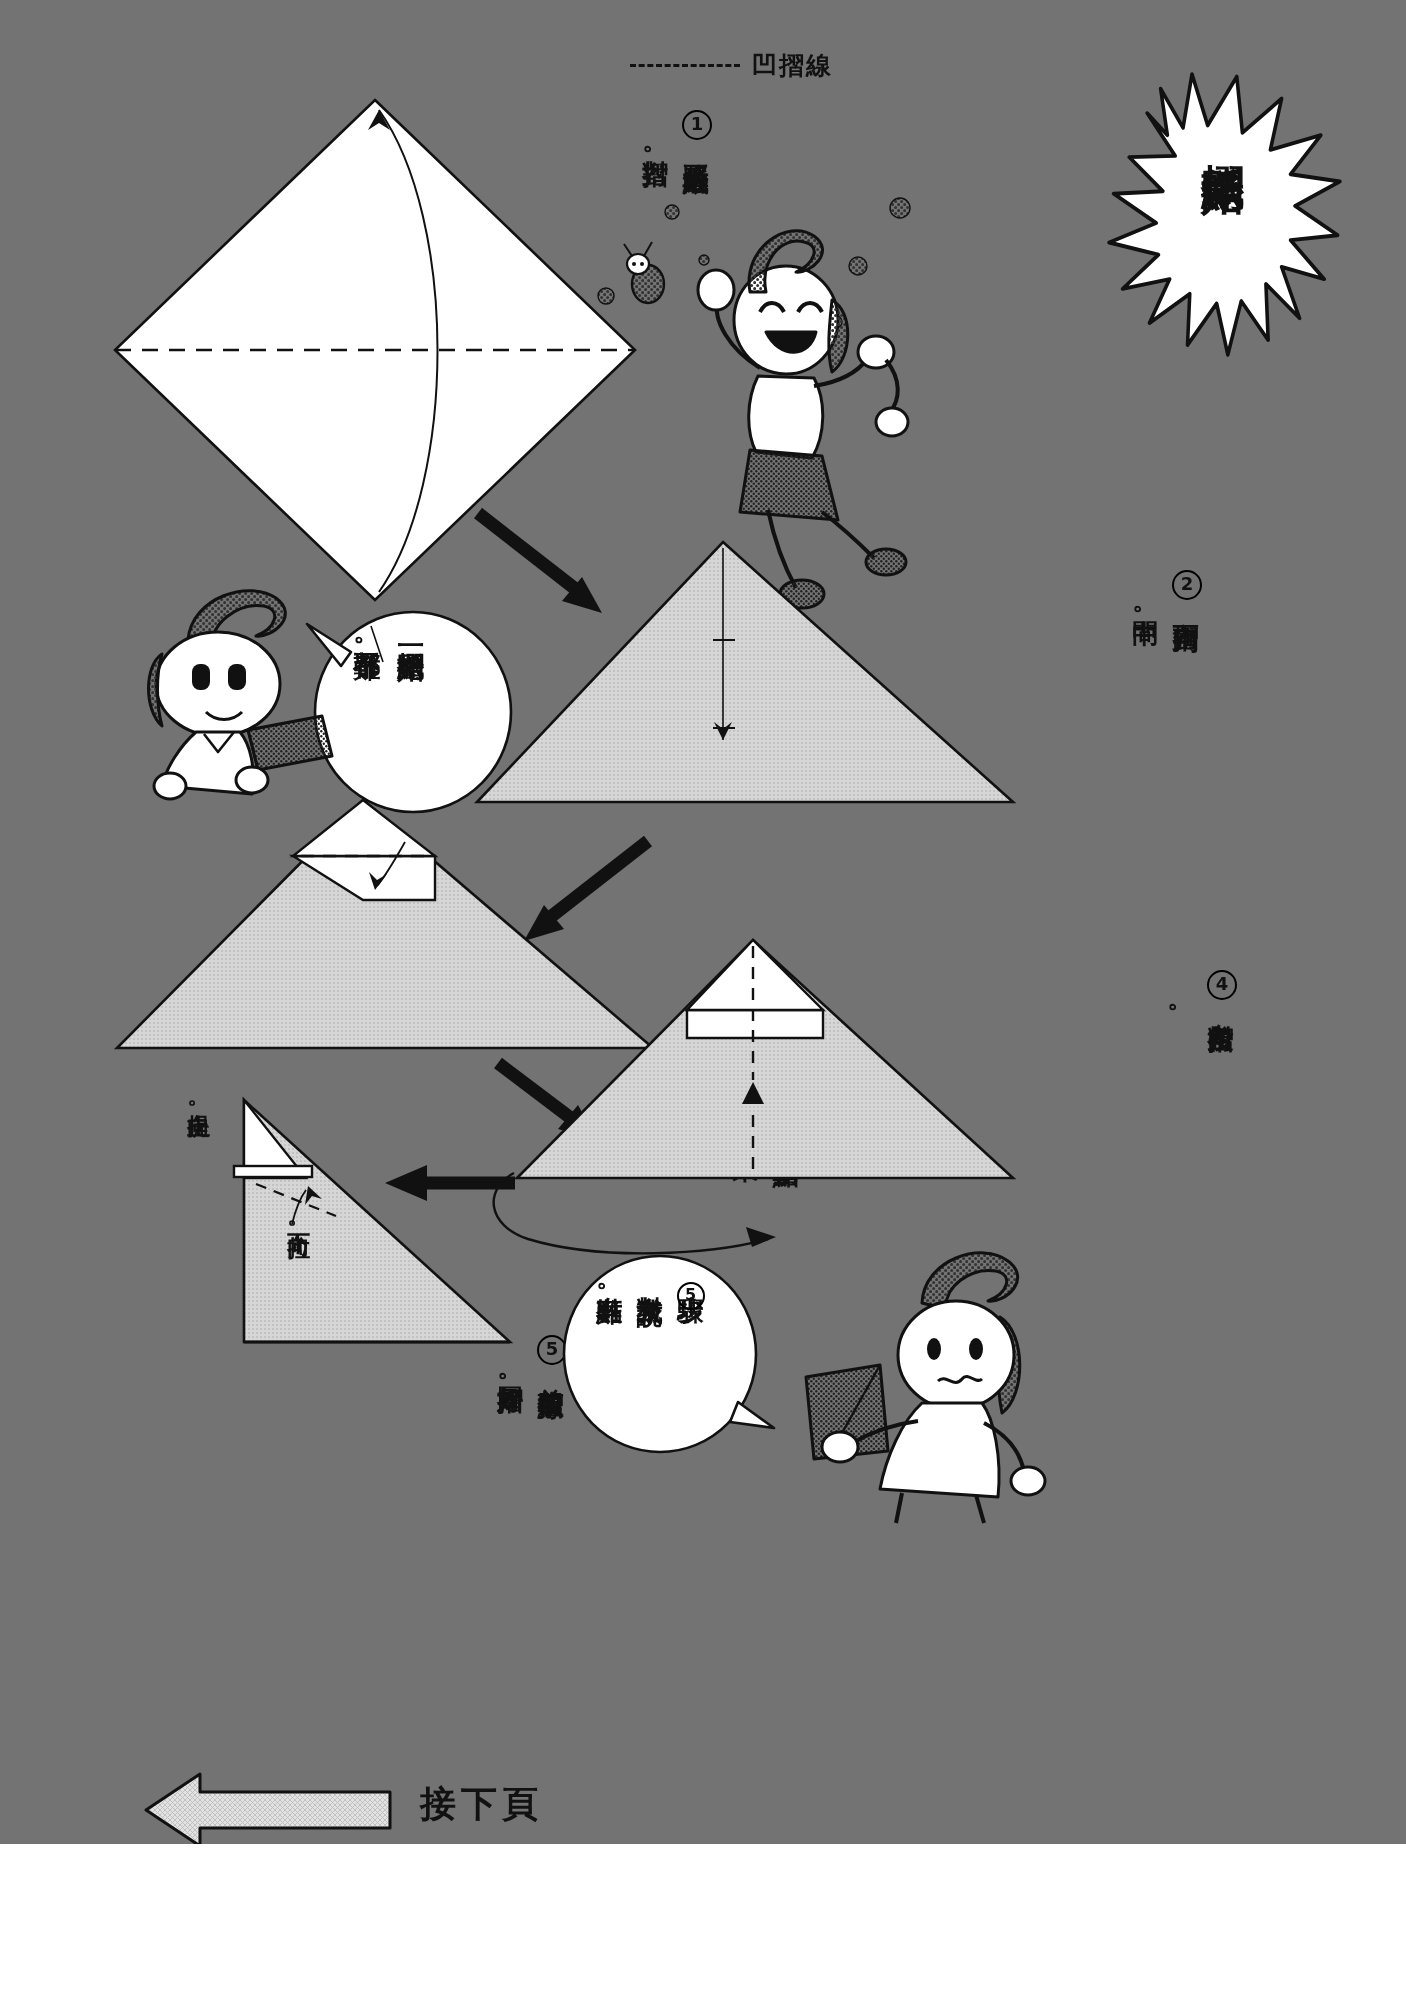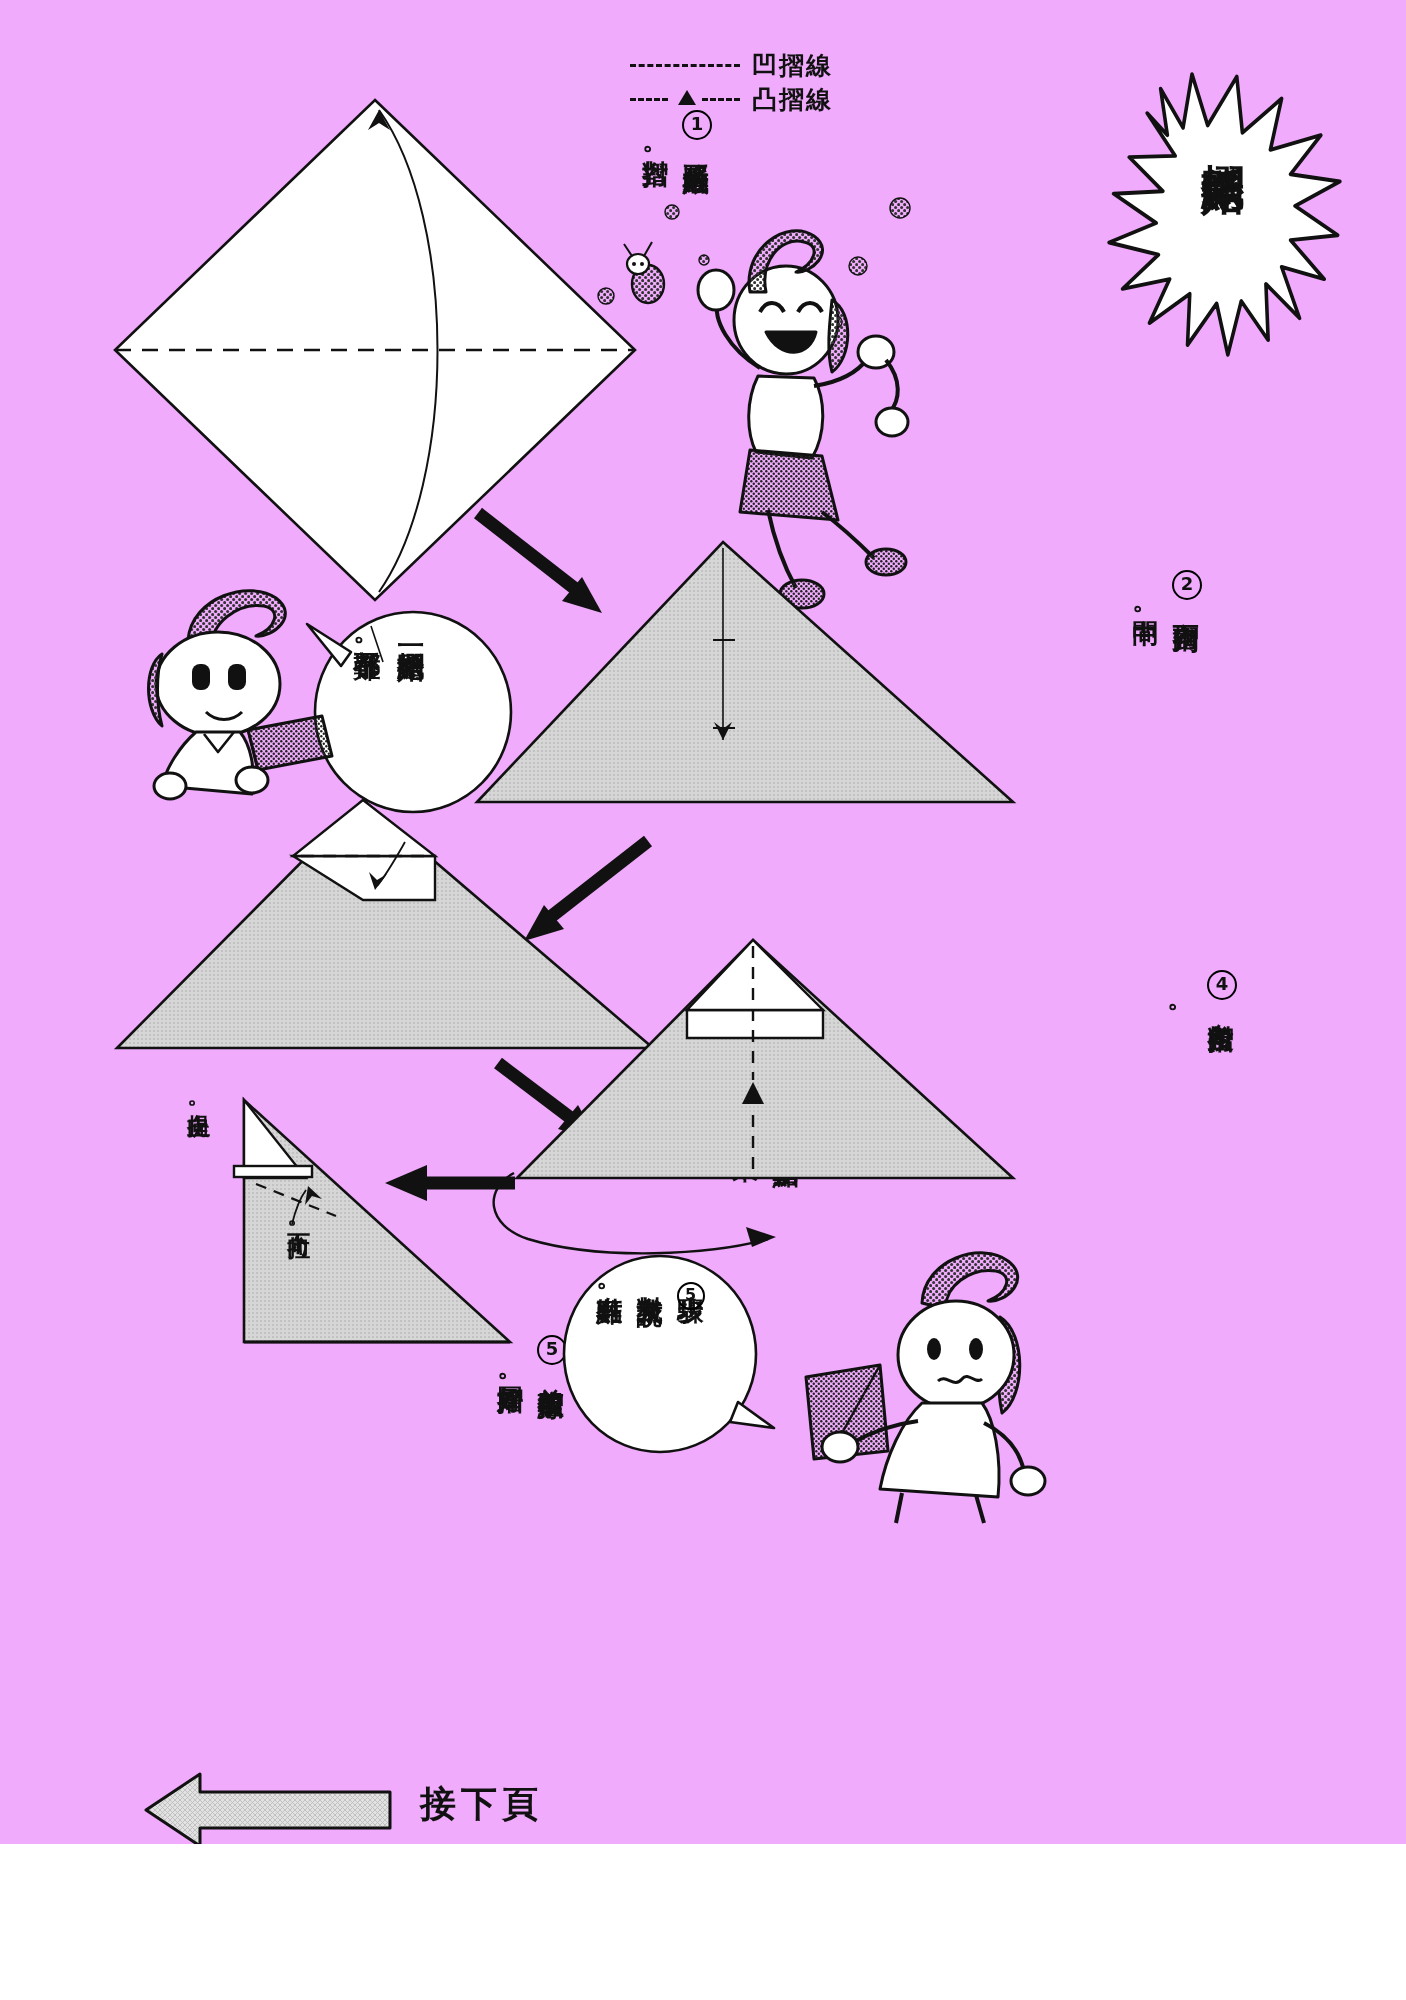--- a/index.html
+++ b/index.html
@@ -3,21 +3,21 @@
 <meta charset="utf-8">
 <style>
   html,body{margin:0;padding:0;background:#fff;}
   body{
     font-family:"DejaVu Sans","Liberation Sans",sans-serif;
     color:#111;
   }
   #page{
     position:relative;
     width:1406px;height:1844px;
-    background:#f0abfc;
+    background:#737373;
     overflow:hidden;
   }
   .abs{position:absolute;}
   
   .vtext{
     writing-mode:vertical-rl;
     text-orientation:upright;
     font-family:"DejaVu Sans","Liberation Sans",sans-serif;
     font-weight:700;
     line-height:1.18;
@@ -67,28 +67,20 @@
 <body>
 
 <div id="page" class="pageroot">
 
   <div class="abs" id="legend">
     <div class="legend-row">
       <span class="legend-line">
         <span class="dash"></span>
       </span>
       <span class="legend-lbl">凹摺線</span>
-    </div>
-    <div class="legend-row">
-      <span class="legend-line">
-        <span class="dash-short-l"></span>
-        <span class="tri-mark"></span>
-        <span class="dash-short-r"></span>
-      </span>
-      <span class="legend-lbl">凸摺線</span>
     </div>
   </div>
 
   <div class="abs" style="left:1090px;top:40px;width:300px;height:360px;">
     <svg width="300" height="360" viewBox="0 0 300 360">
       <path d="M85 95 L60 60 L78 78 L72 40 L92 72 L100 28 L114 70 L140 30
                L145 76 L180 48 L170 90 L215 78 L188 110 L232 116 L192 136
                L230 160 L188 164 L218 196 L180 186 L196 228 L166 200 L168 246
                L144 214 L132 258 L122 216 L96 250 L98 208 L62 232 L80 196
                L38 204 L70 176 L26 166 L68 150 L30 126 L74 124 L44 96 Z" fill="#fff" stroke="#111" stroke-width="3.2" stroke-linejoin="round" transform="translate(-10,0) scale(1.12,1.22)"></path>

